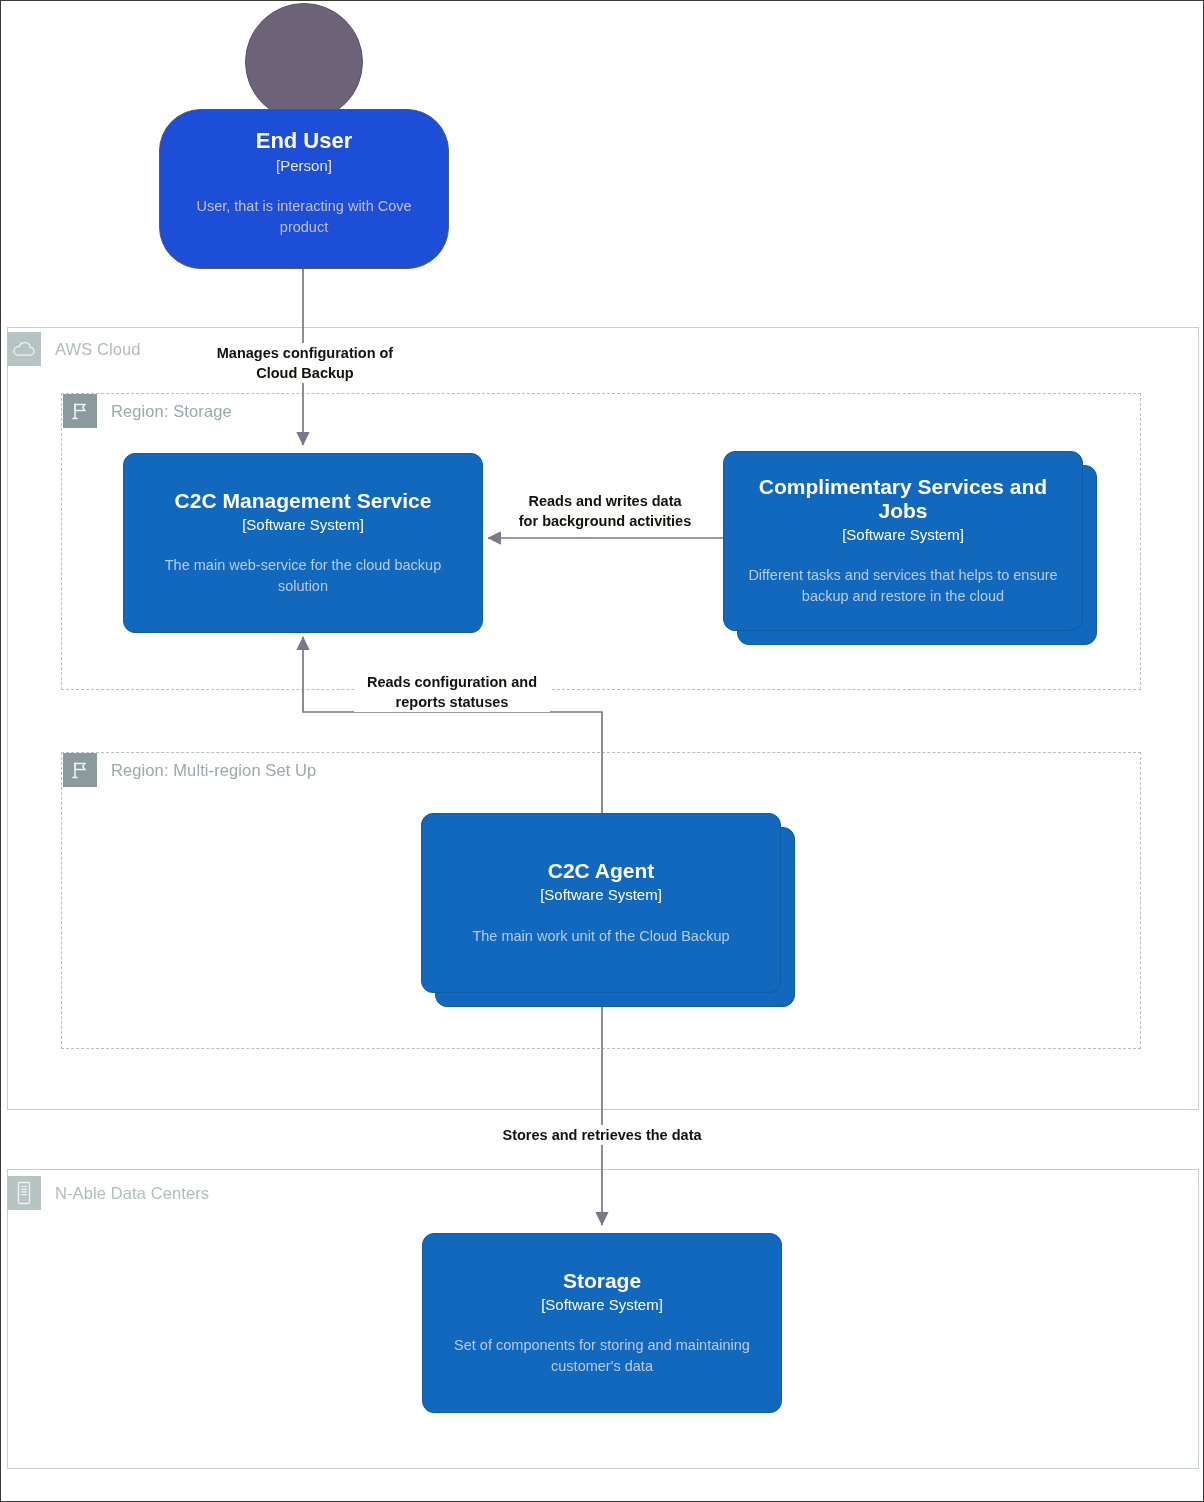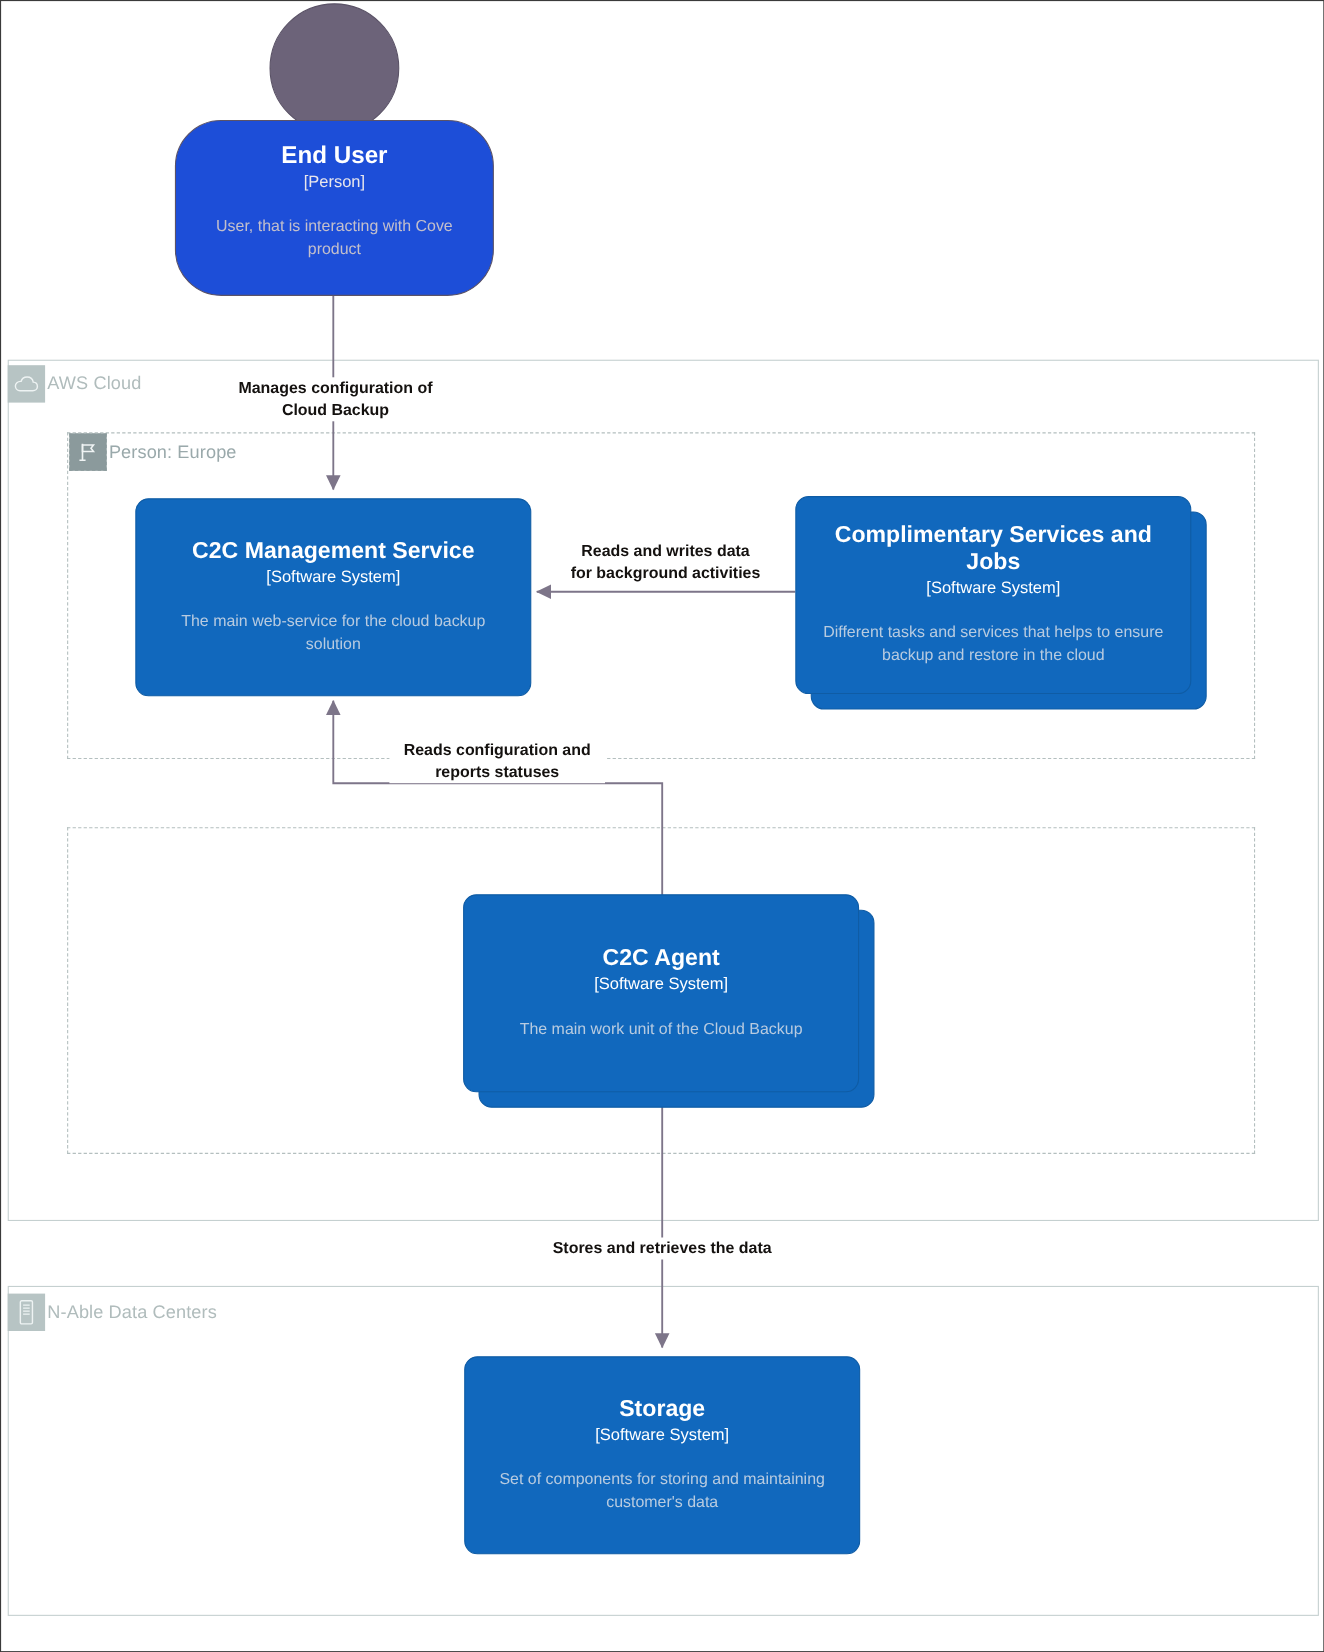--- a/index.html
+++ b/index.html
@@ -45,21 +45,21 @@
     flex: 0 0 auto;
   }
   .boundary-icon.dashed-icon {
     background: #8b9a9c;
     border: 1px dashed #8b9a9c;
   }
   .boundary-icon.plain-icon {
     background: #b7c4c4;
   }
   .boundary-label {
-    margin-left: 2px;
+    margin-left: 14px;
     font-size: 16.5px;
     color: #b0bcbc;
     white-space: nowrap;
     letter-spacing: 0.1px;
   }
   .boundary-label.region {
     color: #9aa9ab;
   }
 
   
@@ -186,24 +186,34 @@
 
   <div class="boundary-dashed" style="left:60px; top:392px; width:1080px; height:297px;"></div>
   <div class="boundary-header" style="left:62px; top:393px;">
     <div class="boundary-icon dashed-icon">
       <svg width="22" height="22" viewBox="0 0 22 22" aria-hidden="true">
         <path d="M6 3.5v15" stroke="#f0f4f4" stroke-width="1.5" fill="none"></path>
         <path d="M3.2 18.5h5.6" stroke="#f0f4f4" stroke-width="1.4" fill="none"></path>
         <path d="M6 4.5h10l-2.3 3L16 10.5H6z" fill="none" stroke="#f0f4f4" stroke-width="1.4"></path>
       </svg>
     </div>
-    <div class="boundary-label region">Person: Europe</div>
+    <div class="boundary-label region">Region: Storage</div>
   </div>
 
   <div class="boundary-dashed" style="left:60px; top:751px; width:1080px; height:297px;"></div>
+  <div class="boundary-header" style="left:62px; top:752px;">
+    <div class="boundary-icon dashed-icon">
+      <svg width="22" height="22" viewBox="0 0 22 22" aria-hidden="true">
+        <path d="M6 3.5v15" stroke="#f0f4f4" stroke-width="1.5" fill="none"></path>
+        <path d="M3.2 18.5h5.6" stroke="#f0f4f4" stroke-width="1.4" fill="none"></path>
+        <path d="M6 4.5h10l-2.3 3L16 10.5H6z" fill="none" stroke="#f0f4f4" stroke-width="1.4"></path>
+      </svg>
+    </div>
+    <div class="boundary-label region">Region: Multi-region Set Up</div>
+  </div>
 
   <div class="boundary" style="left:6px; top:1168px; width:1192px; height:300px;"></div>
   <div class="boundary-header" style="left:6px; top:1175px;">
     <div class="boundary-icon plain-icon">
       <svg width="16" height="24" viewBox="0 0 16 24" aria-hidden="true">
         <rect x="2.5" y="1.5" width="11" height="21" rx="1.2" fill="none" stroke="#eef3f3" stroke-width="1.3"></rect>
         <path d="M5 5.5h6M5 8.2h6M5 10.9h6M5 13.6h6" stroke="#eef3f3" stroke-width="1.2"></path>
       </svg>
     </div>
     <div class="boundary-label">N-Able Data Centers</div>

